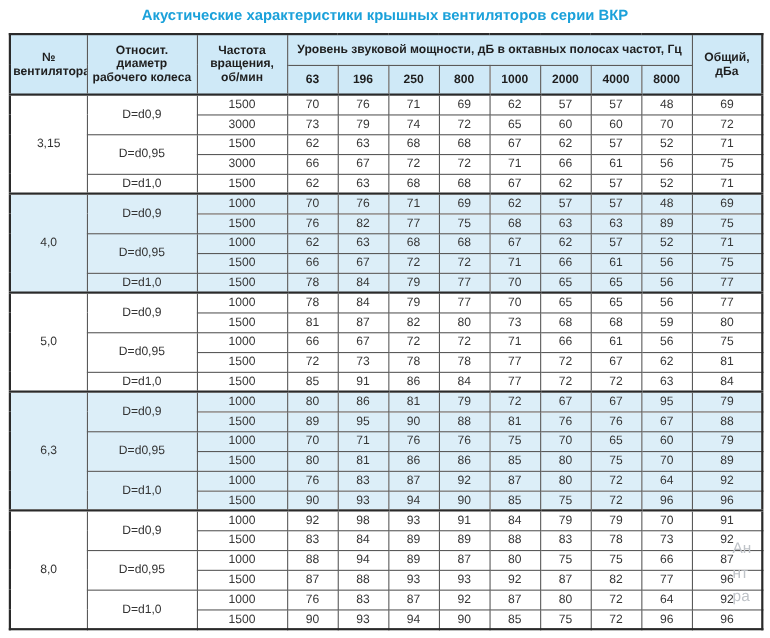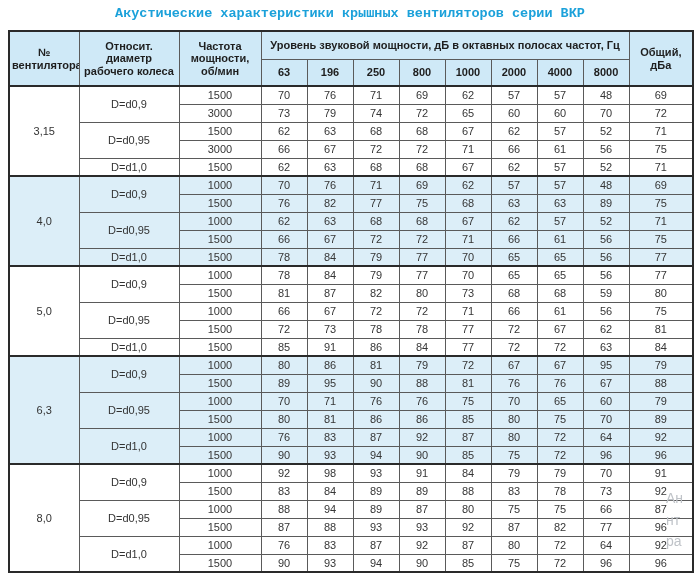--- a/index.html
+++ b/index.html
@@ -11,21 +11,20 @@
     position: relative;
   }
   .page { position: relative; width: 700px; height: 580px; }
   .title {
     padding-top: 6px;
     text-align: center;
     font-size: 13.5px;
     font-weight: bold;
     color: #1ba1da;
     height: 17px;
-    font-family: Liberation Mono, monospace;
   }
   table.acoustic {
     border-collapse: collapse;
     table-layout: fixed;
     width: 684px;
     margin: 7px 0 0 8px;
     border: 2px solid #2a2a2a;
   }
   th, td {
     border: 1px solid #5a5a5a;
@@ -84,21 +83,21 @@
       <col style="width:46px">
         <col style="width:46px">
         <col style="width:46px">
         <col style="width:46px">
       <col style="width:64px">
     </colgroup>
     <thead>
       <tr class="hrow1">
         <th rowspan="2">№ вентилятора</th>
         <th rowspan="2">Относит. диаметр рабочего колеса</th>
-        <th rowspan="2">Частота мощности, об/мин</th>
+        <th rowspan="2">Частота вращения, об/мин</th>
         <th colspan="8">Уровень звуковой мощности, дБ в октавных полосах частот, Гц</th>
         <th rowspan="2">Общий, дБа</th>
       </tr>
       <tr class="hrow2">
           <th>63</th>
           <th>196</th>
           <th>250</th>
           <th>800</th>
           <th>1000</th>
           <th>2000</th>

